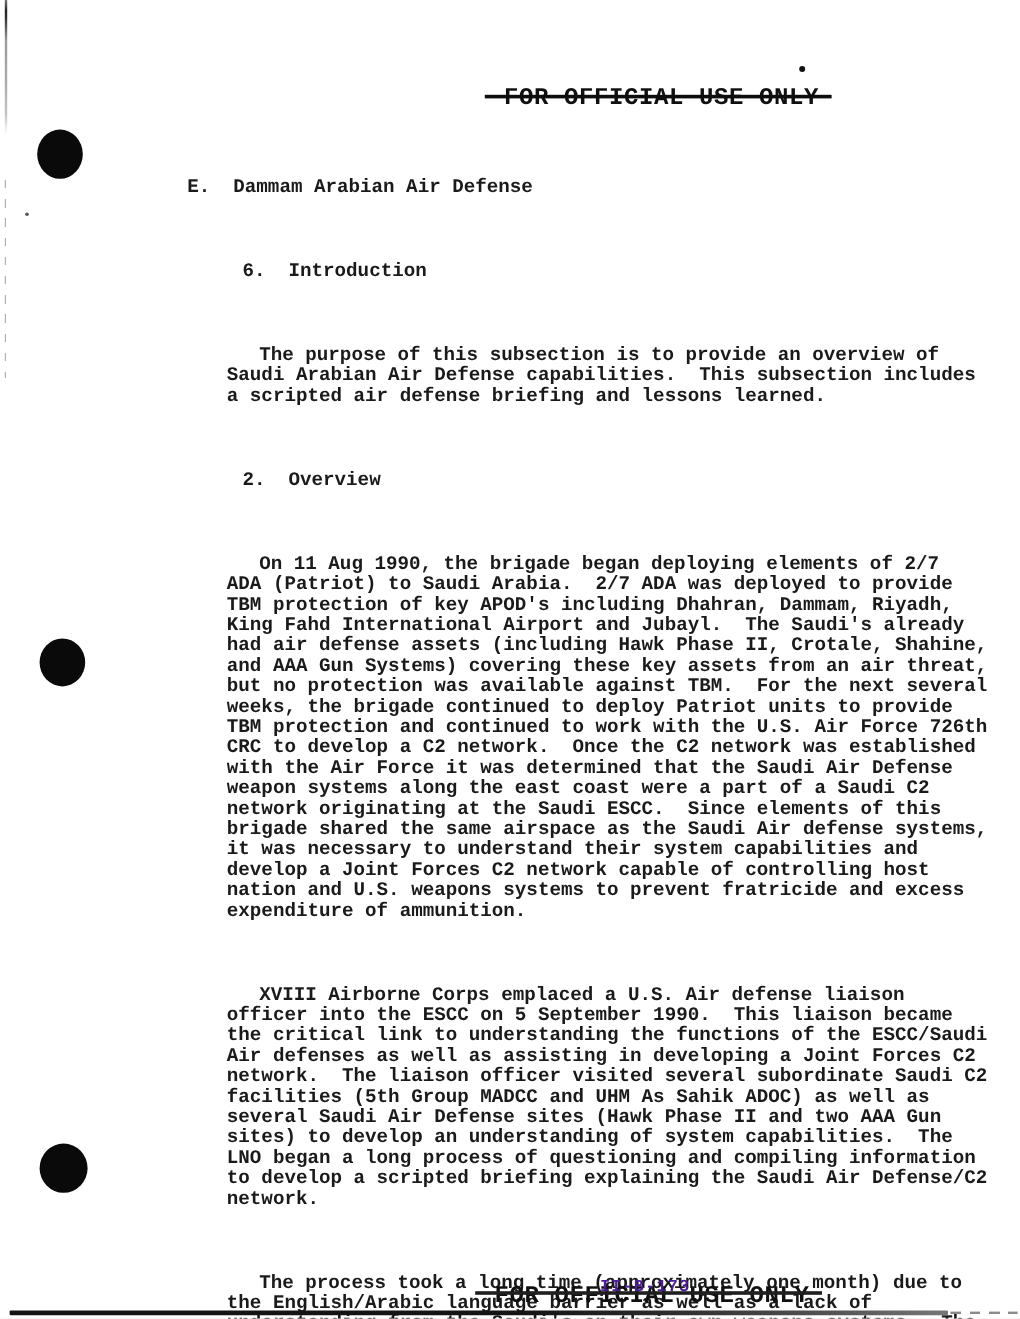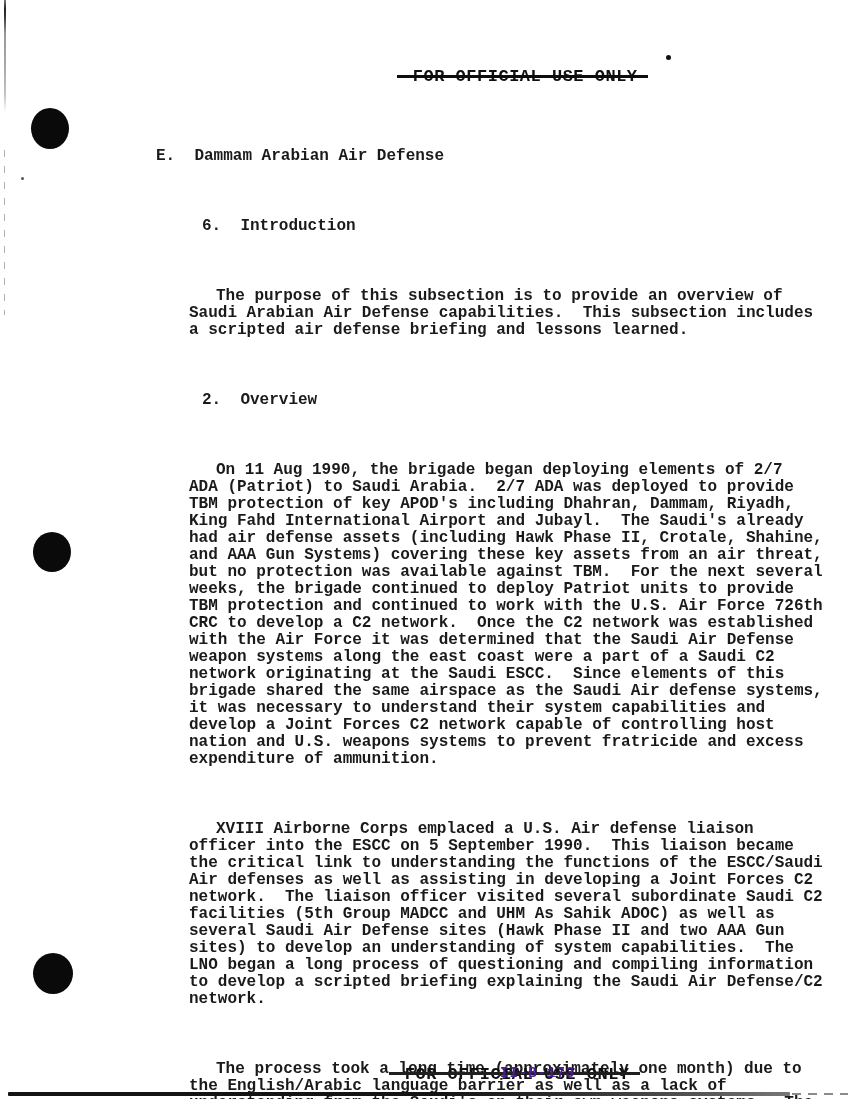--- a/index.html
+++ b/index.html
@@ -9,21 +9,21 @@
     height: 1099px;
     background: #ffffff;
     overflow: hidden;
     font-family: "Liberation Mono", "DejaVu Sans Mono", monospace;
     color: #161616;
   }
 
   
   .banner {
     position: absolute;
-    font-size: 17px;
+    font-size: 20px;
     font-weight: bold;
     letter-spacing: 0.5px;
     white-space: pre;
     color: #101010;
   }
   .banner .strike-text { position: relative; display: inline-block; }
   .banner .strike-text::after {
     content: "";
     position: absolute;
     left: -16px;

